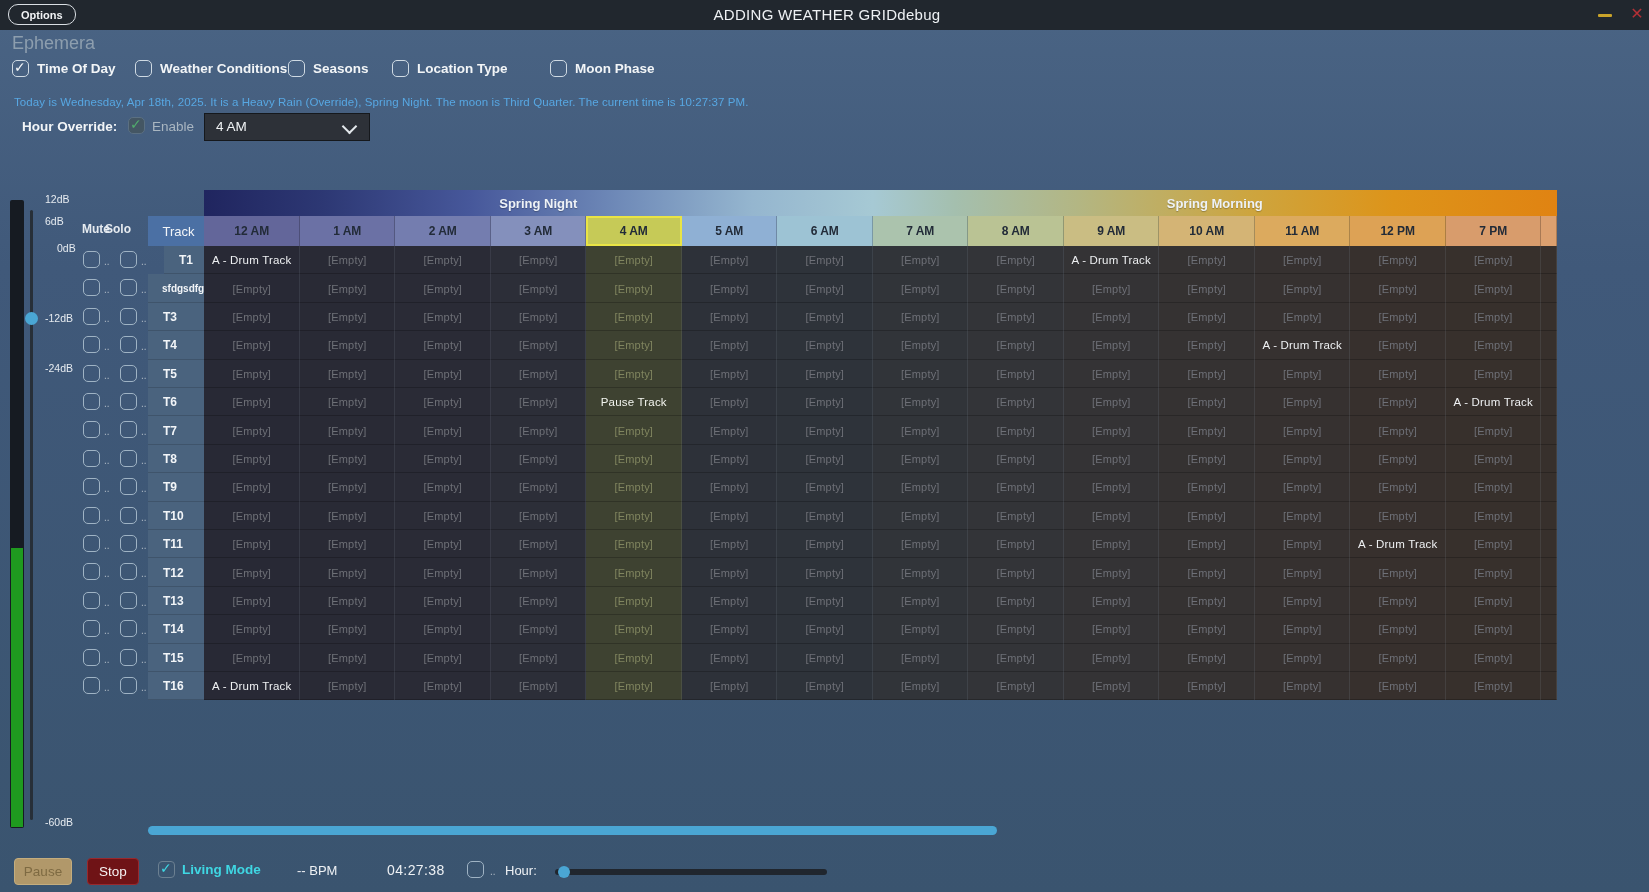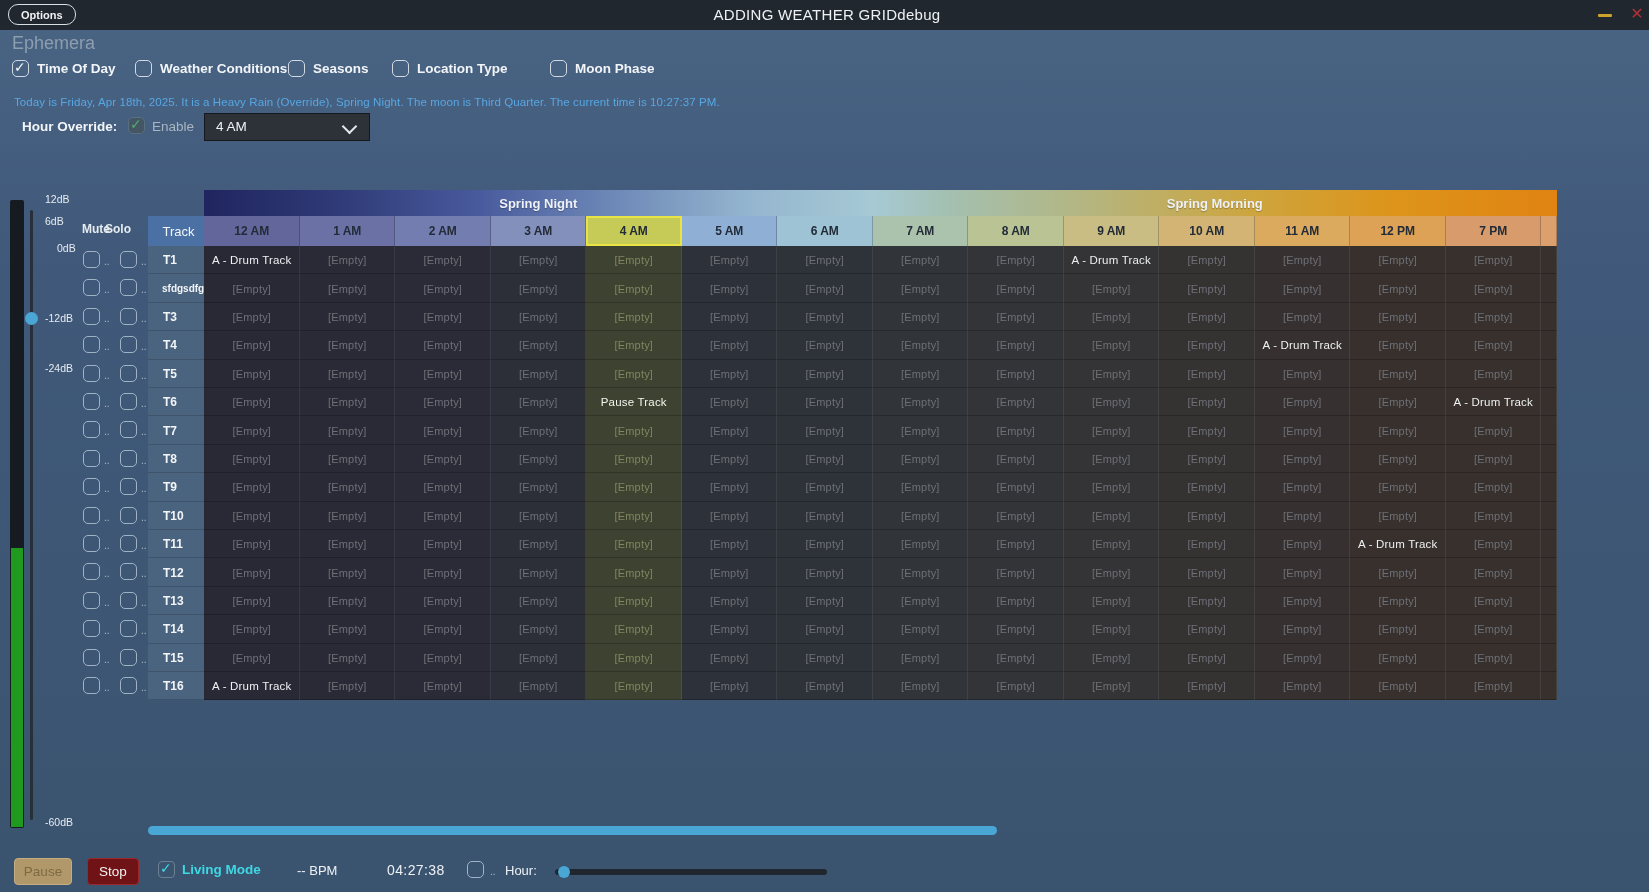--- a/index.html
+++ b/index.html
@@ -150,21 +150,21 @@
     </label>
     <label class="toggle" style="left: 392px;">
       <span class="cb"></span>
       <span class="toggle-label">Location Type</span>
     </label>
     <label class="toggle" style="left: 515px; margin-left: 35px;">
       <span class="cb"></span>
       <span class="toggle-label">Moon Phase</span>
     </label>
   </div>
-<div class="status-line">Today is Friday, Apr 18th, 2025. It is a Heavy Rain (Override), Spring Night. The moon is Third Quarter. The current time is 10:27:37 PM.</div>
+<div class="status-line">Today is Wednesday, Apr 18th, 2025. It is a Heavy Rain (Override), Spring Night. The moon is Third Quarter. The current time is 10:27:37 PM.</div>
 
 <span class="ovr-label">Hour Override:</span>
 <span class="cb enable-cb">
   <span class="check">✓</span>
 </span>
 <span class="enable-label">Enable</span>
 <div class="dropdown">
   <span class="dd-value">4 AM</span>
   <span class="chev"></span>
 </div>
@@ -300,21 +300,21 @@
     <div class="hour-head" style="left: 681.5px; top: 216px; width: 95.5px; height: 30px; background: rgb(143, 176, 212);">5 AM</div>
     <div class="hour-head" style="left: 777px; top: 216px; width: 95.5px; height: 30px; background: rgb(157, 195, 212);">6 AM</div>
     <div class="hour-head" style="left: 872.5px; top: 216px; width: 95.5px; height: 30px; background: rgb(171, 195, 173);">7 AM</div>
     <div class="hour-head" style="left: 968px; top: 216px; width: 95.5px; height: 30px; background: rgb(186, 195, 148);">8 AM</div>
     <div class="hour-head" style="left: 1063.5px; top: 216px; width: 95.5px; height: 30px; background: rgb(202, 189, 131);">9 AM</div>
     <div class="hour-head" style="left: 1159px; top: 216px; width: 95.5px; height: 30px; background: rgb(212, 180, 117);">10 AM</div>
     <div class="hour-head" style="left: 1254.5px; top: 216px; width: 95.5px; height: 30px; background: rgb(220, 170, 94);">11 AM</div>
     <div class="hour-head" style="left: 1350px; top: 216px; width: 95.5px; height: 30px; background: rgb(221, 162, 85);">12 PM</div>
     <div class="hour-head" style="left: 1445.5px; top: 216px; width: 95.5px; height: 30px; background: rgb(216, 156, 108);">7 PM</div>
     <div class="hour-head" style="left: 1541px; top: 216px; width: 16px; height: 30px; background: rgb(220, 160, 111);"></div>
-    <div class="track-name" style="left: 148px; top: 246px; width: 56px; height: 28.4px;">T1</div>
+    <div class="track-name" style="left: 164px; top: 246px; width: 56px; height: 28.4px;">T1</div>
     <div class="cell filled" style="left: 204px; top: 246px; width: 95.5px; height: 28.4px; background: rgb(40, 41, 53);">A - Drum Track</div>
     <div class="cell" style="left: 299.5px; top: 246px; width: 95.5px; height: 28.4px; background: rgb(41, 42, 53);">[Empty]</div>
     <div class="cell" style="left: 395px; top: 246px; width: 95.5px; height: 28.4px; background: rgb(42, 43, 54);">[Empty]</div>
     <div class="cell" style="left: 490.5px; top: 246px; width: 95.5px; height: 28.4px; background: rgb(44, 46, 56);">[Empty]</div>
     <div class="cell hlcol" style="left: 586px; top: 246px; width: 95.5px; height: 28.4px; background: rgb(62, 66, 49);">[Empty]</div>
     <div class="cell" style="left: 681.5px; top: 246px; width: 95.5px; height: 28.4px; background: rgb(45, 49, 57);">[Empty]</div>
     <div class="cell" style="left: 777px; top: 246px; width: 95.5px; height: 28.4px; background: rgb(46, 51, 58);">[Empty]</div>
     <div class="cell" style="left: 872.5px; top: 246px; width: 95.5px; height: 28.4px; background: rgb(49, 52, 57);">[Empty]</div>
     <div class="cell" style="left: 968px; top: 246px; width: 95.5px; height: 28.4px; background: rgb(51, 52, 56);">[Empty]</div>
     <div class="cell filled" style="left: 1063.5px; top: 246px; width: 95.5px; height: 28.4px; background: rgb(52, 51, 53);">A - Drum Track</div>

